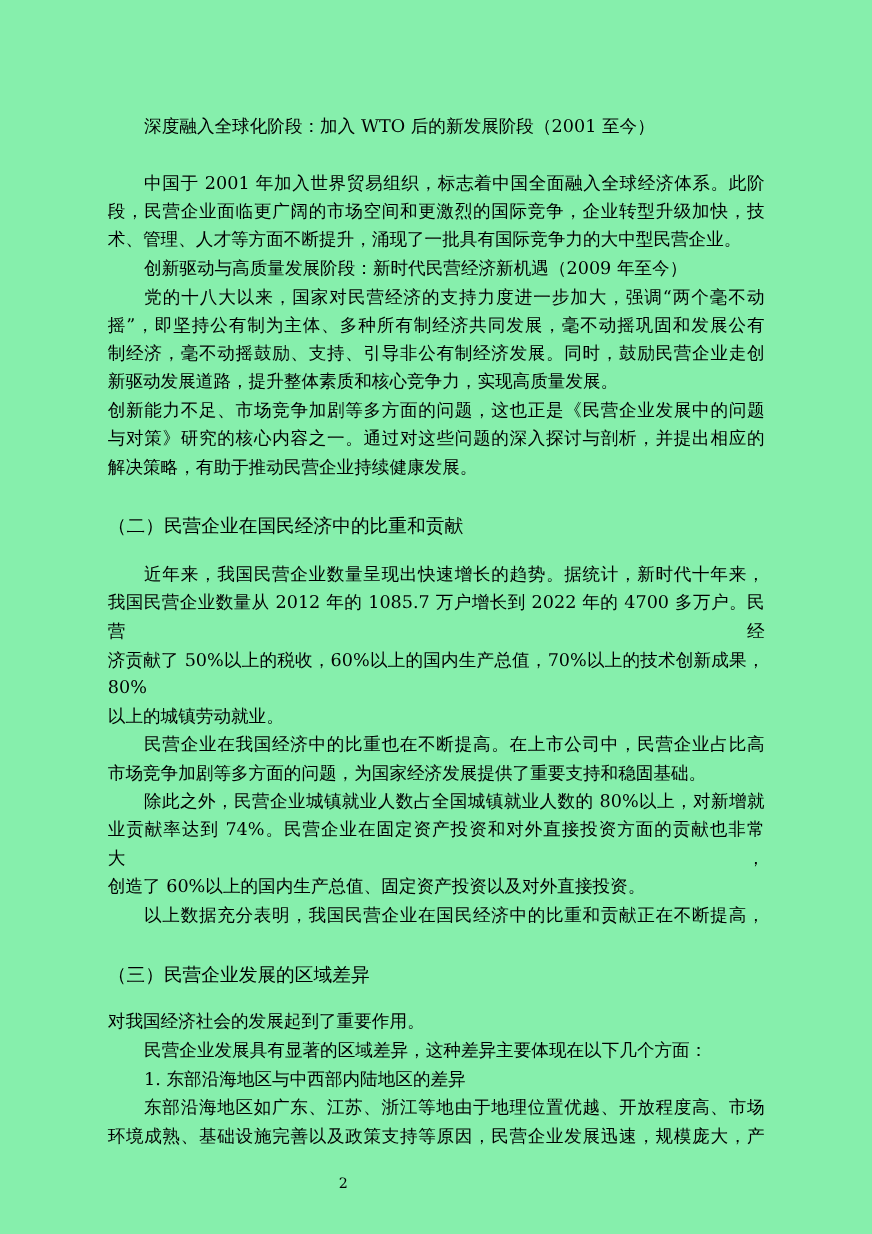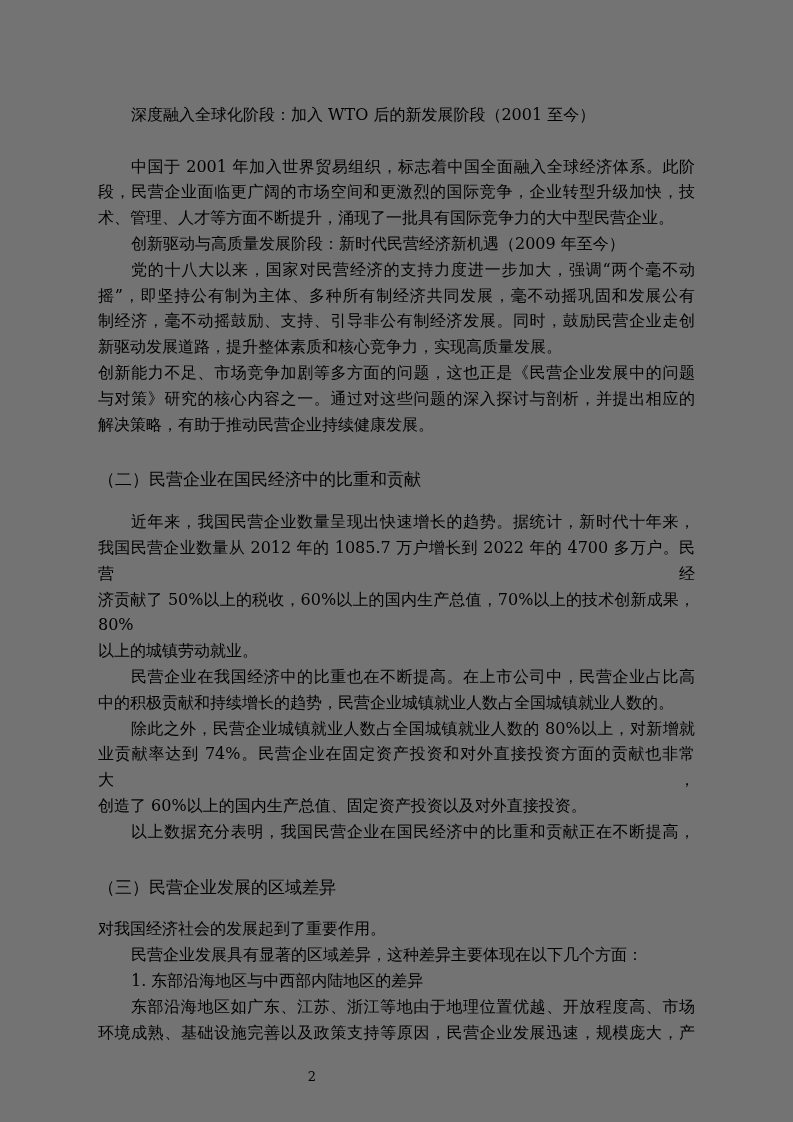--- a/index.html
+++ b/index.html
@@ -13,21 +13,21 @@
     position: relative;
     overflow: hidden;
     font-family: "DejaVu Serif", "Liberation Serif", serif;
     color: #000000;
   }
   .page {
     position: absolute;
     left: 0; top: 0;
     width: 793px;
     height: 1122px;
-    background: #737373;
+    background: #86efac;
   }
   .content {
     position: absolute;
     left: 98px;
     top: 102px;
     width: 597px;
   }
   .line {
     font-size: 16px;
     line-height: 25.8px;
@@ -79,21 +79,21 @@
       <div class="line">新驱动发展道路，提升整体素质和核心竞争力，实现高质量发展。</div>
       <div class="line just">创新能力不足、市场竞争加剧等多方面的问题，这也正是《民营企业发展中的问题</div>
       <div class="line just">与对策》研究的核心内容之一。通过对这些问题的深入探讨与剖析，并提出相应的</div>
       <div class="line">解决策略，有助于推动民营企业持续健康发展。</div>
       <div class="line heading">（二）民营企业在国民经济中的比重和贡献</div>
       <div class="line indent just">近年来，我国民营企业数量呈现出快速增长的趋势。据统计，新时代十年来，</div>
       <div class="line just">我国民营企业数量从 2012 年的 1085.7 万户增长到 2022 年的 4700 多万户。民营经</div>
       <div class="line just">济贡献了 50%以上的税收，60%以上的国内生产总值，70%以上的技术创新成果，80%</div>
       <div class="line">以上的城镇劳动就业。</div>
       <div class="line indent just">民营企业在我国经济中的比重也在不断提高。在上市公司中，民营企业占比高</div>
-      <div class="line">中的积极贡献和持续增长的趋势，民营企业城镇就业人数占全国城镇就业人数的。</div>
+      <div class="line">市场竞争加剧等多方面的问题，为国家经济发展提供了重要支持和稳固基础。</div>
       <div class="line indent just">除此之外，民营企业城镇就业人数占全国城镇就业人数的 80%以上，对新增就</div>
       <div class="line just">业贡献率达到 74%。民营企业在固定资产投资和对外直接投资方面的贡献也非常大，</div>
       <div class="line">创造了 60%以上的国内生产总值、固定资产投资以及对外直接投资。</div>
       <div class="line indent just">以上数据充分表明，我国民营企业在国民经济中的比重和贡献正在不断提高，</div>
       <div class="line heading">（三）民营企业发展的区域差异</div>
       <div class="line">对我国经济社会的发展起到了重要作用。</div>
       <div class="line indent">民营企业发展具有显著的区域差异，这种差异主要体现在以下几个方面：</div>
       <div class="line indent">1. 东部沿海地区与中西部内陆地区的差异</div>
       <div class="line indent just">东部沿海地区如广东、江苏、浙江等地由于地理位置优越、开放程度高、市场</div>
       <div class="line just">环境成熟、基础设施完善以及政策支持等原因，民营企业发展迅速，规模庞大，产</div>

